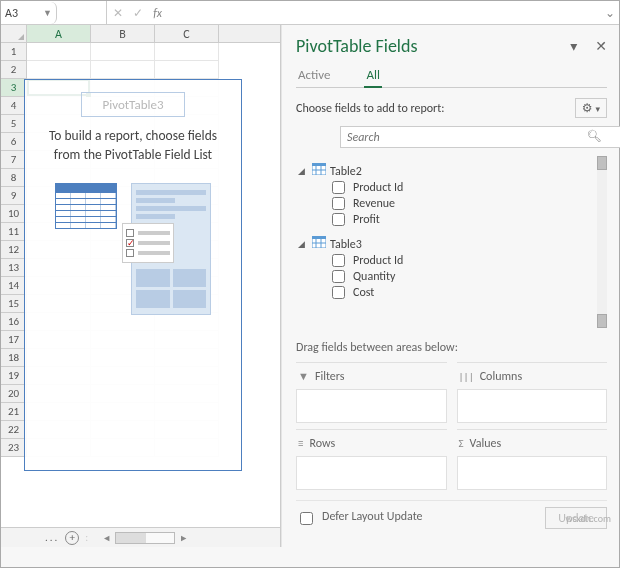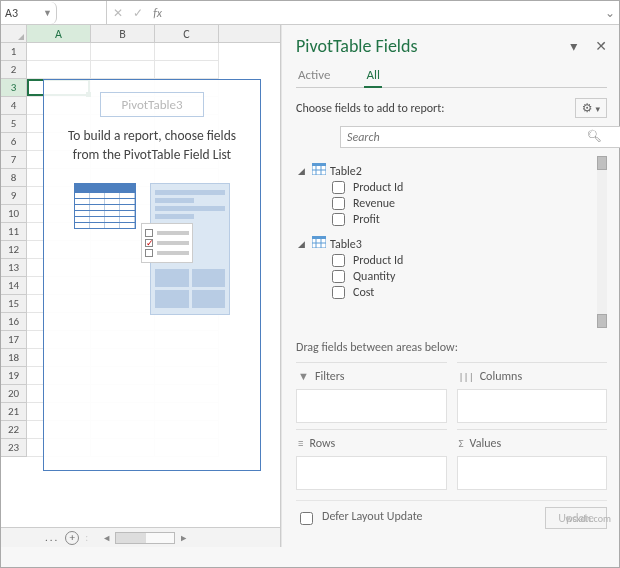--- a/index.html
+++ b/index.html
@@ -30,21 +30,21 @@
   .col-h.sel { background: #d9ebdc; color: #217346; }
   .grid-body { position: relative; flex: 1; overflow: hidden; }
   .row { display: flex; height: 18px; }
   .row-h { width: 26px; border-right: 1px solid #ccc; border-bottom: 1px solid #ccc; background: #f0f0f0; text-align: center; font-size: 11px; line-height: 18px; color: #555; }
   .row-h.sel { background: #d9ebdc; color: #217346; }
   .cell { width: 64px; border-right: 1px solid #e5e5e5; border-bottom: 1px solid #e5e5e5; height: 18px; }
   .active-cell { position: absolute; border: 2px solid #217346; width: 63px; height: 17px; left: 26px; top: 36px; pointer-events: none; }
   .active-cell::after { content: ""; position: absolute; right: -3px; bottom: -3px; width: 5px; height: 5px; background: #217346; }
 
   
-  .pivot-box { position: absolute; left: 42px; top: 36px; width: 218px; height: 392px; border: 1px solid #4d7fbf; background: rgba(255,255,255,0.9); padding: 12px 8px 6px 8px; text-align: center; }
+  .pivot-box { position: absolute; left: 23px; top: 36px; width: 218px; height: 392px; border: 1px solid #4d7fbf; background: rgba(255,255,255,0.9); padding: 12px 8px 6px 8px; text-align: center; }
   .pv-title { border: 1px solid #b8cce4; color: #b8b8b8; padding: 4px 20px; display: inline-block; font-size: 13px; margin-bottom: 10px; }
   .pv-msg { font-size: 13.5px; color: #444; line-height: 1.4; padding: 0 4px; margin-bottom: 18px; }
   .pv-illus { display: flex; justify-content: center; gap: 14px; align-items: flex-start; }
   
   .illus-table { width: 62px; }
   .illus-table .tbar { height: 10px; background: #4d7fbf; border: 1px solid #4d7fbf; }
   .illus-table .trow { height: 6px; border: 1px solid #4d7fbf; border-top: none; display: flex; }
   .illus-table .trow div { flex: 1; border-right: 1px solid #b8cce4; }
   
   .illus-form { width: 80px; border: 1px solid #b8cce4; background: #dbe7f3; padding: 6px 4px; position: relative; }

